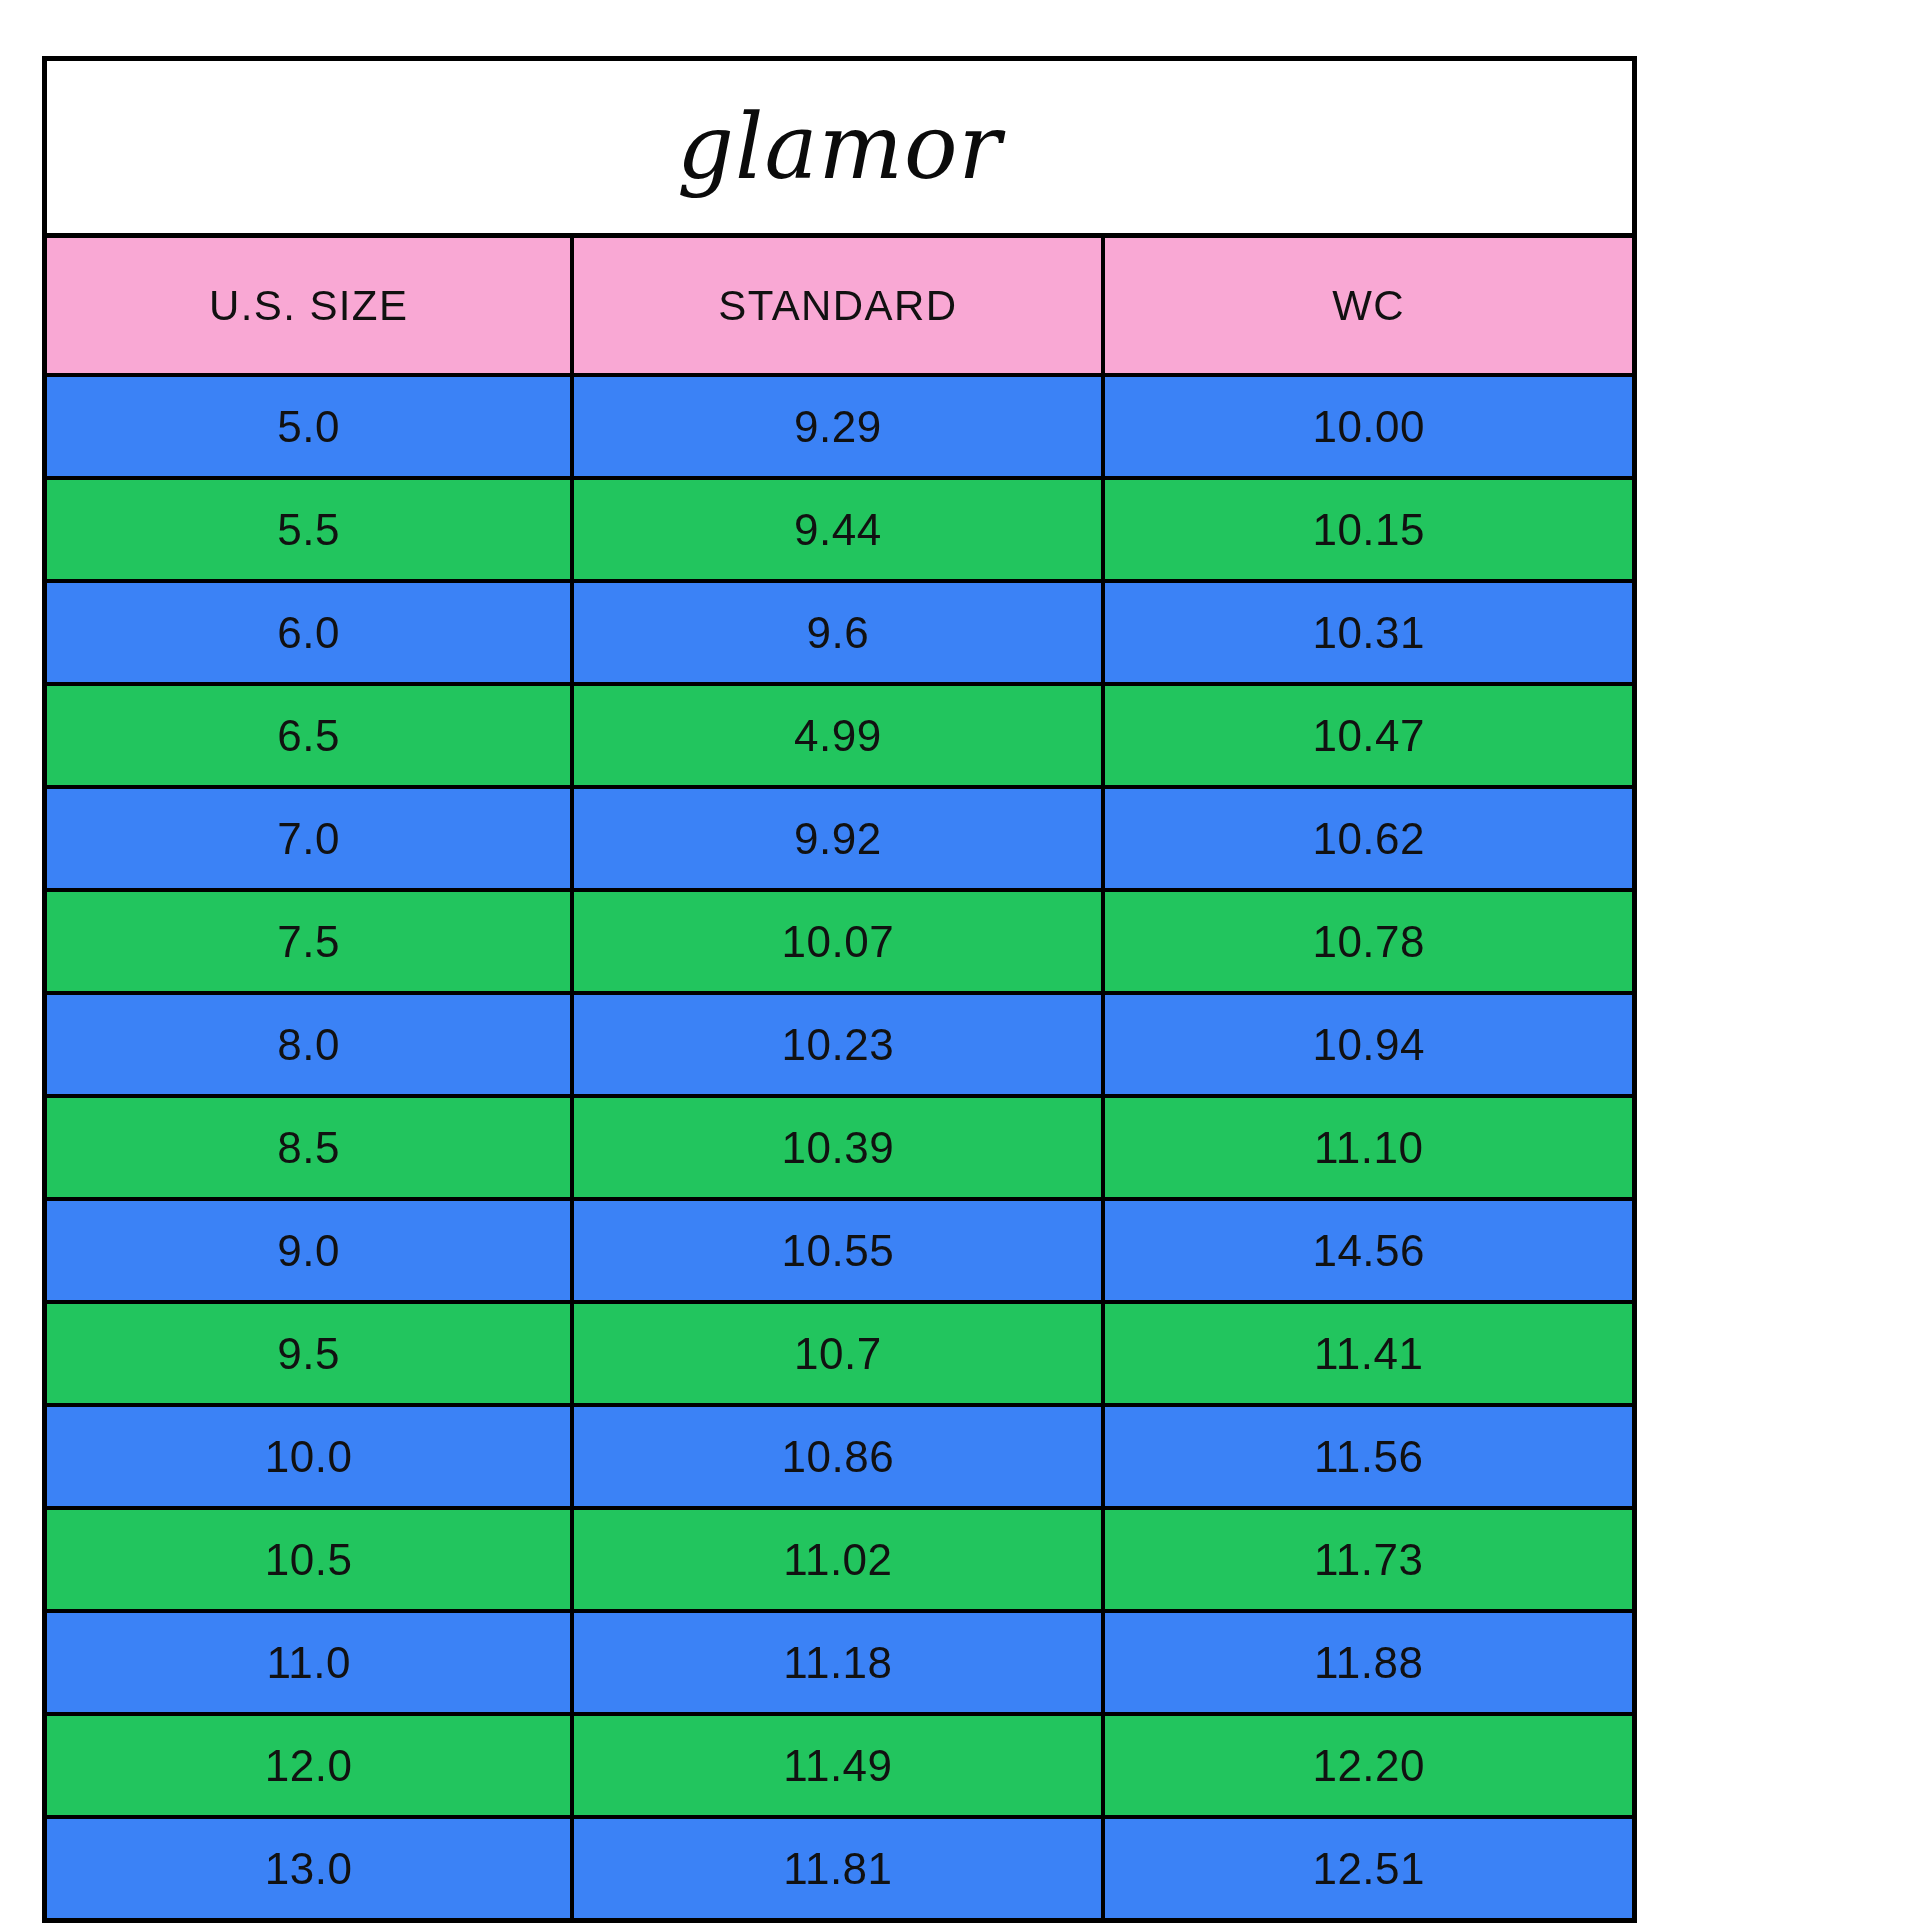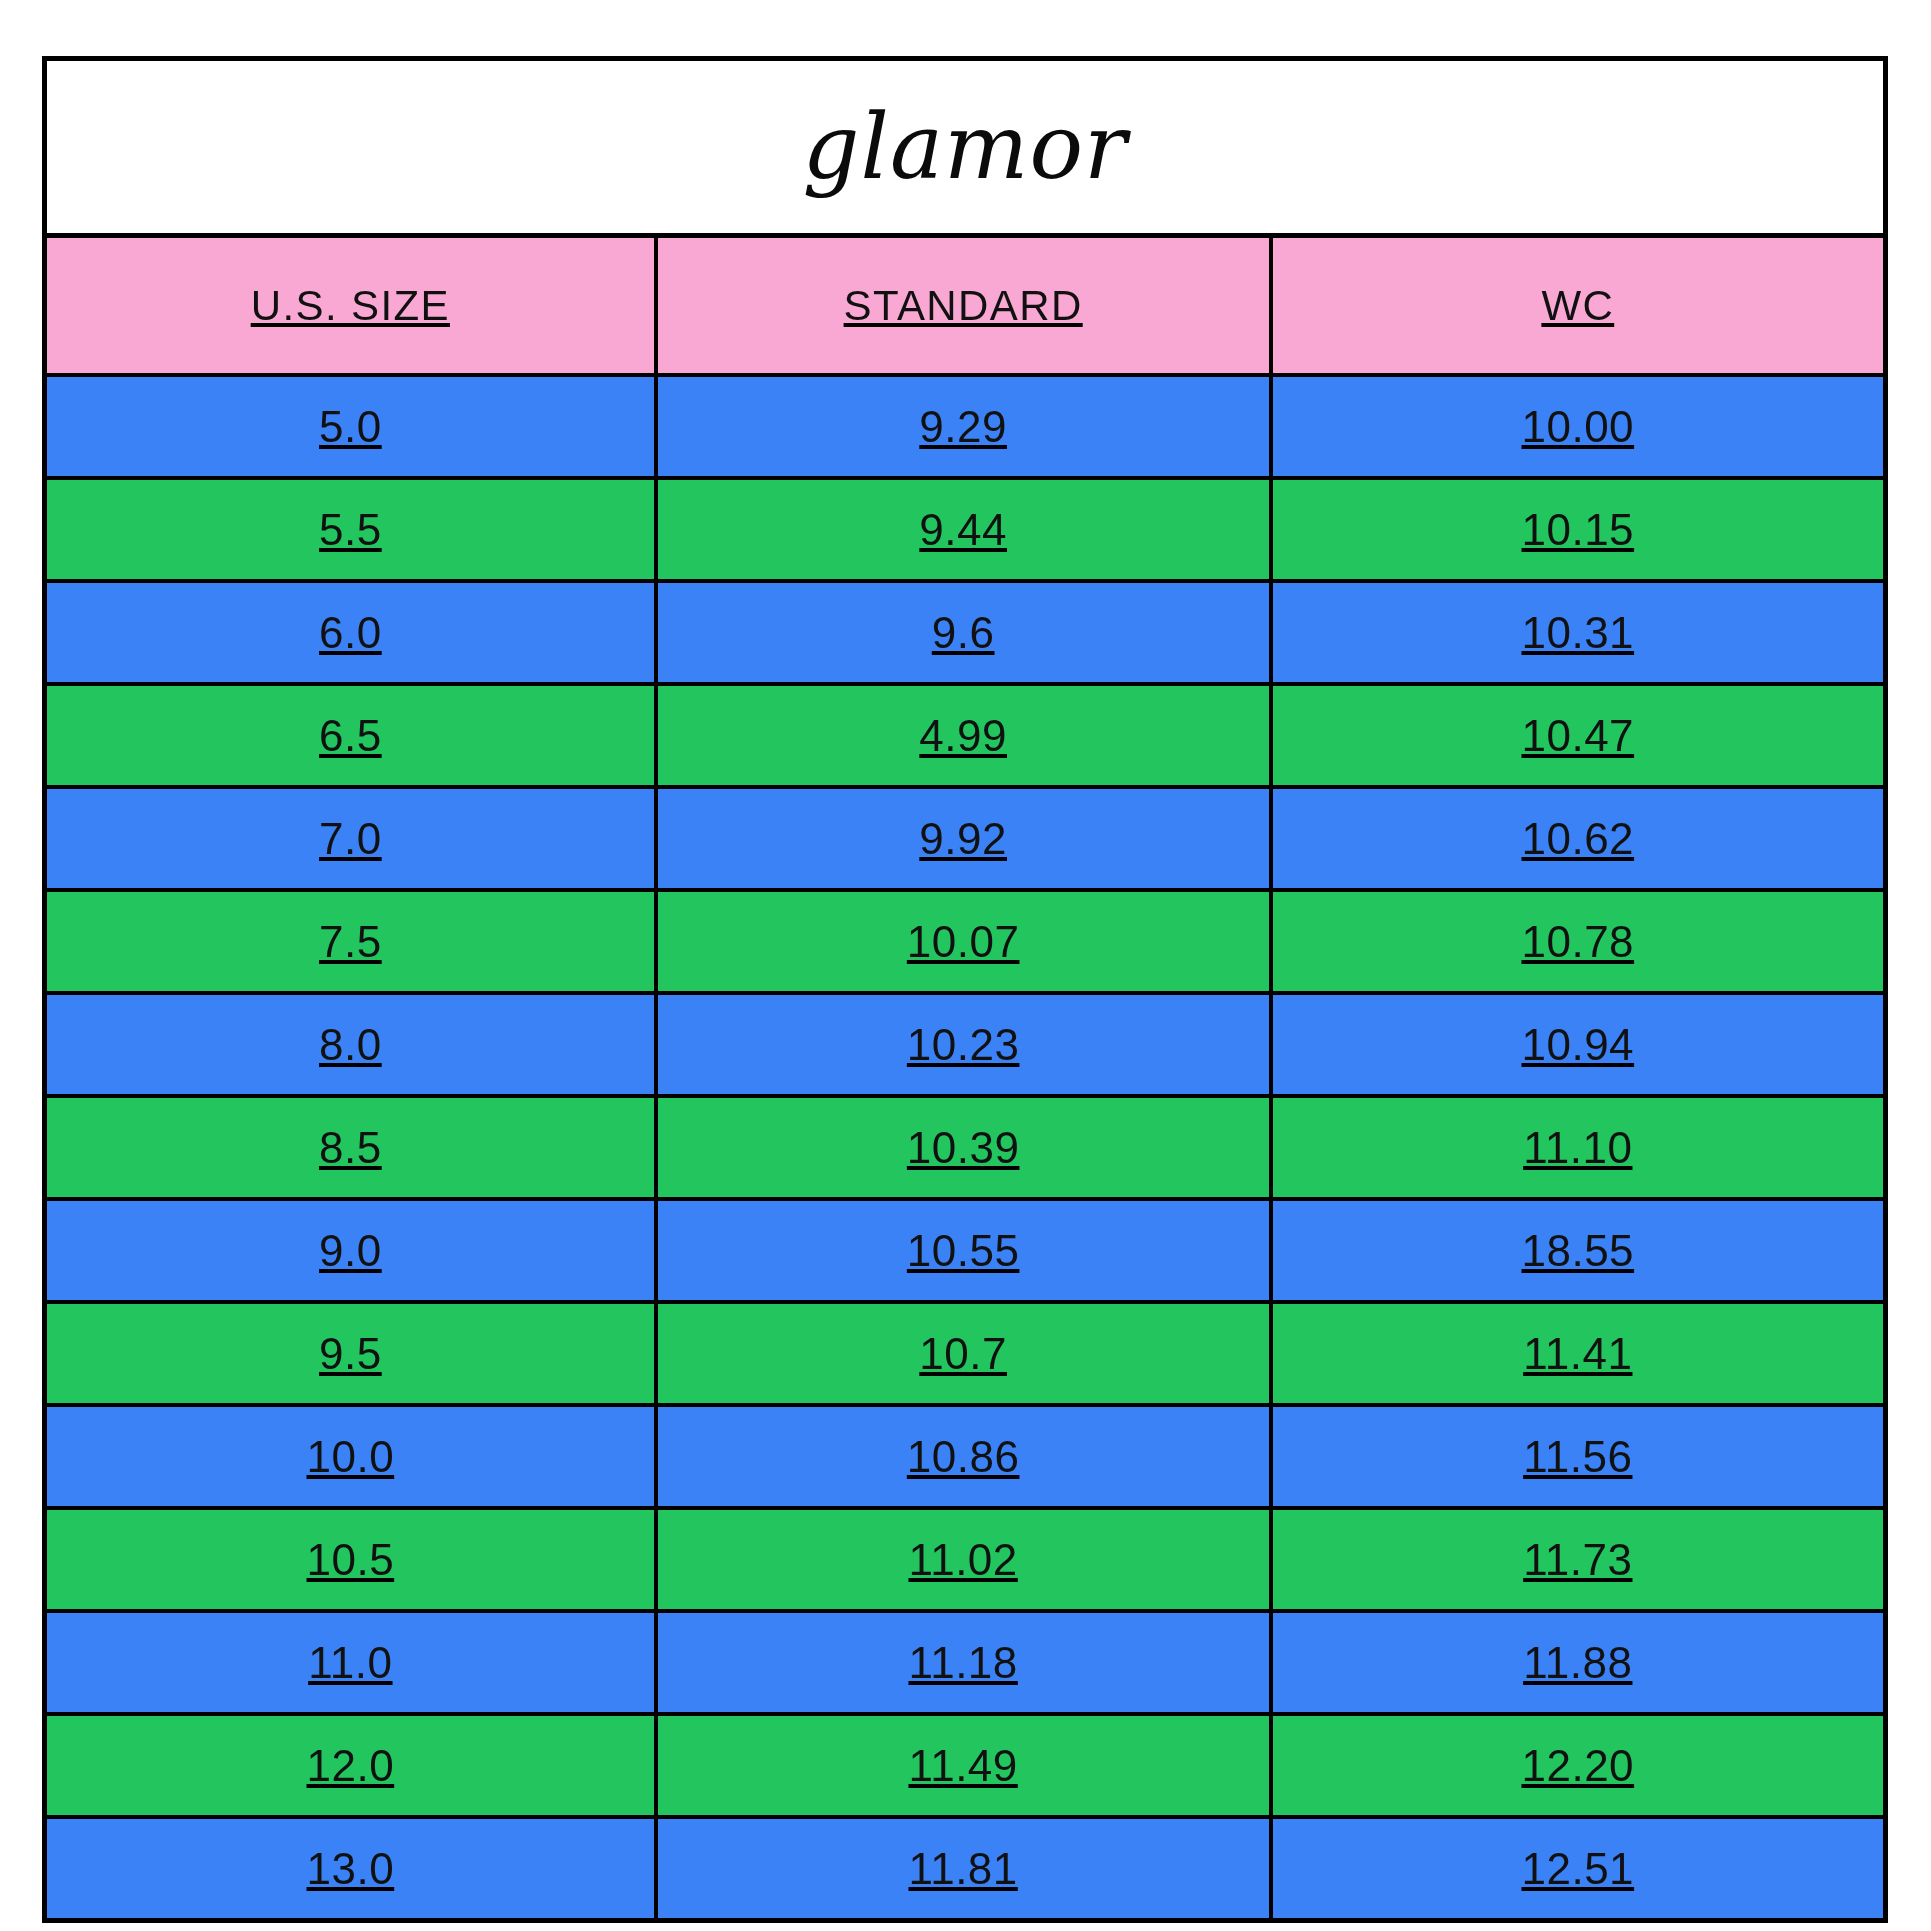--- a/index.html
+++ b/index.html
@@ -11,25 +11,24 @@
     font-family: "Liberation Sans", sans-serif;
   }
   .page {
     width: 1931px;
     height: 1931px;
     box-sizing: border-box;
     padding: 56px 42px 0 42px;
     position: relative;
   }
   table.size-chart {
-    width: 1846px;
+    width: 1595px;
     border-collapse: collapse;
     table-layout: fixed;
     border: 5.8px solid #000000;
-    text-decoration: underline;
   }
   table.size-chart td {
     border: 4.8px solid #000000;
     text-align: center;
     vertical-align: middle;
     color: #111111;
   }
   .brand-cell {
     height: 170px;
     background: #ffffff;
@@ -126,21 +125,21 @@
         <td>10.94</td>
       </tr>
       <tr class="data-row row-plain">
         <td>8.5</td>
         <td>10.39</td>
         <td>11.10</td>
       </tr>
       <tr class="data-row row-shaded">
         <td>9.0</td>
         <td>10.55</td>
-        <td>18.55</td>
+        <td>14.56</td>
       </tr>
       <tr class="data-row row-plain">
         <td>9.5</td>
         <td>10.7</td>
         <td>11.41</td>
       </tr>
       <tr class="data-row row-shaded">
         <td>10.0</td>
         <td>10.86</td>
         <td>11.56</td>

